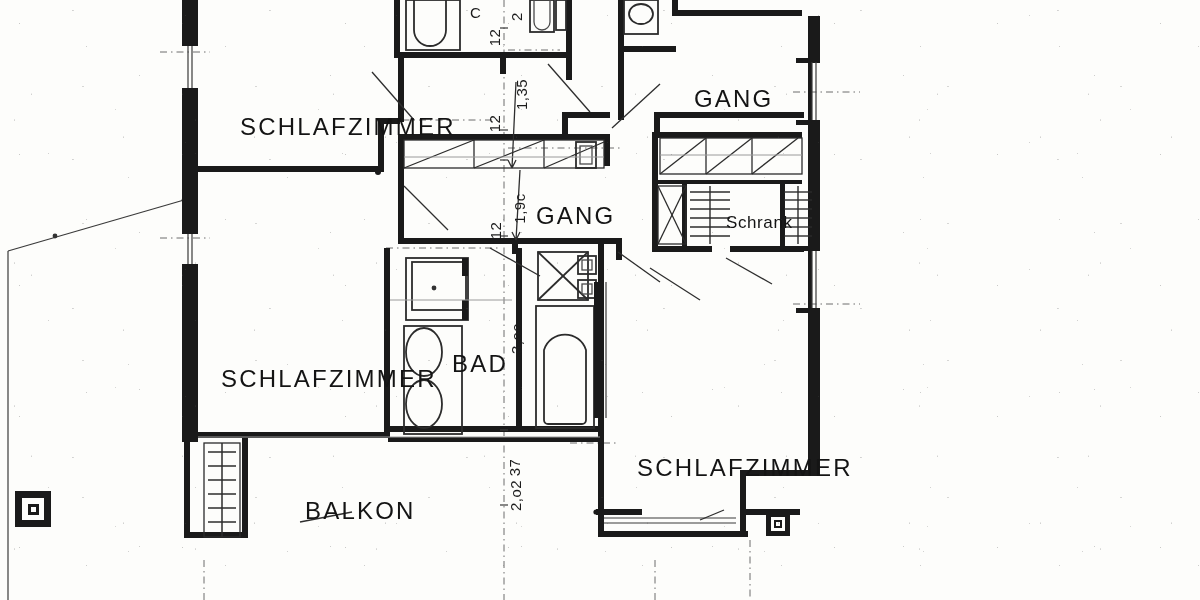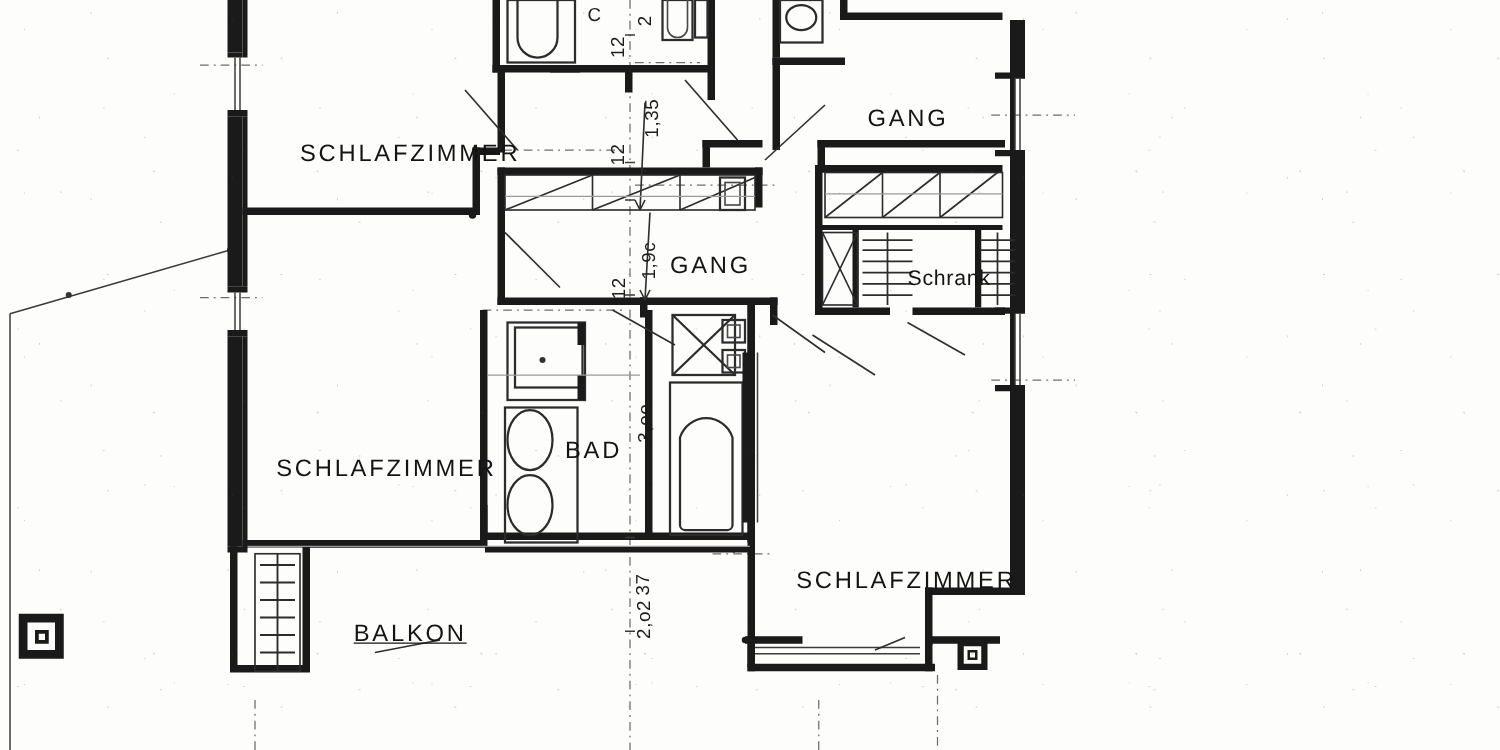--- a/index.html
+++ b/index.html
@@ -46,21 +46,21 @@
   .dashline{fill:none;stroke:#6d6d6d;stroke-width:1;stroke-dasharray:7 4 1.5 4;}
   .leader{fill:none;stroke:#2e2e2e;stroke-width:1.3;}
   .faint{fill:none;stroke:#9a9a9a;stroke-width:1;}
   .dim-tick{fill:none;stroke:#3a3a3a;stroke-width:1.2;}
 
   .room-label{
     position:absolute;
     font-family:"Liberation Sans", sans-serif;
     color:#141414;
     letter-spacing:2.2px;
-    font-size:19px;
+    font-size:24px;
     white-space:nowrap;
     font-weight:500;
   }
   .room-label.small{font-size:17px;letter-spacing:.6px;padding-left:16px;}
   .dim-label{
     position:absolute;
     font-family:"Liberation Sans", sans-serif;
     color:#1c1c1c;
     font-size:15px;
     white-space:nowrap;
@@ -361,21 +361,21 @@
 
   <div id="grain"></div>
 
   <div id="labels">
       <div class="room-label" style="left: 240px; top: 113px;">SCHLAFZIMMER</div>
       <div class="room-label" style="left: 221px; top: 365px;">SCHLAFZIMMER</div>
       <div class="room-label" style="left: 637px; top: 454px;">SCHLAFZIMMER</div>
       <div class="room-label" style="left: 694px; top: 85px;">GANG</div>
       <div class="room-label" style="left: 536px; top: 202px;">GANG</div>
       <div class="room-label" style="left: 452px; top: 350px;">BAD</div>
-      <div class="room-label" style="left: 283px; top: 497px; text-decoration: underline;">BALKON</div>
+      <div class="room-label" style="left: 305px; top: 497px;">BALKON</div>
       <div class="room-label small" style="left: 710px; top: 213px;">Schrank</div>
       <div class="dim-label rot" style="left: 486px; top: 29px;">12</div>
       <div class="dim-label rot" style="left: 512px; top: 8px;">2</div>
       <div class="dim-label" style="left: 470px; top: 4px;">C</div>
       <div class="dim-label rot" style="left: 506px; top: 86px;">1,35</div>
       <div class="dim-label rot" style="left: 486px; top: 115px;">12</div>
       <div class="dim-label rot" style="left: 504px; top: 200px;">1,9c</div>
       <div class="dim-label rot" style="left: 487px; top: 222px;">12</div>
       <div class="dim-label rot" style="left: 501px; top: 330px;">3,oo</div>
       <div class="dim-label rot" style="left: 506px; top: 459px;">37</div>

